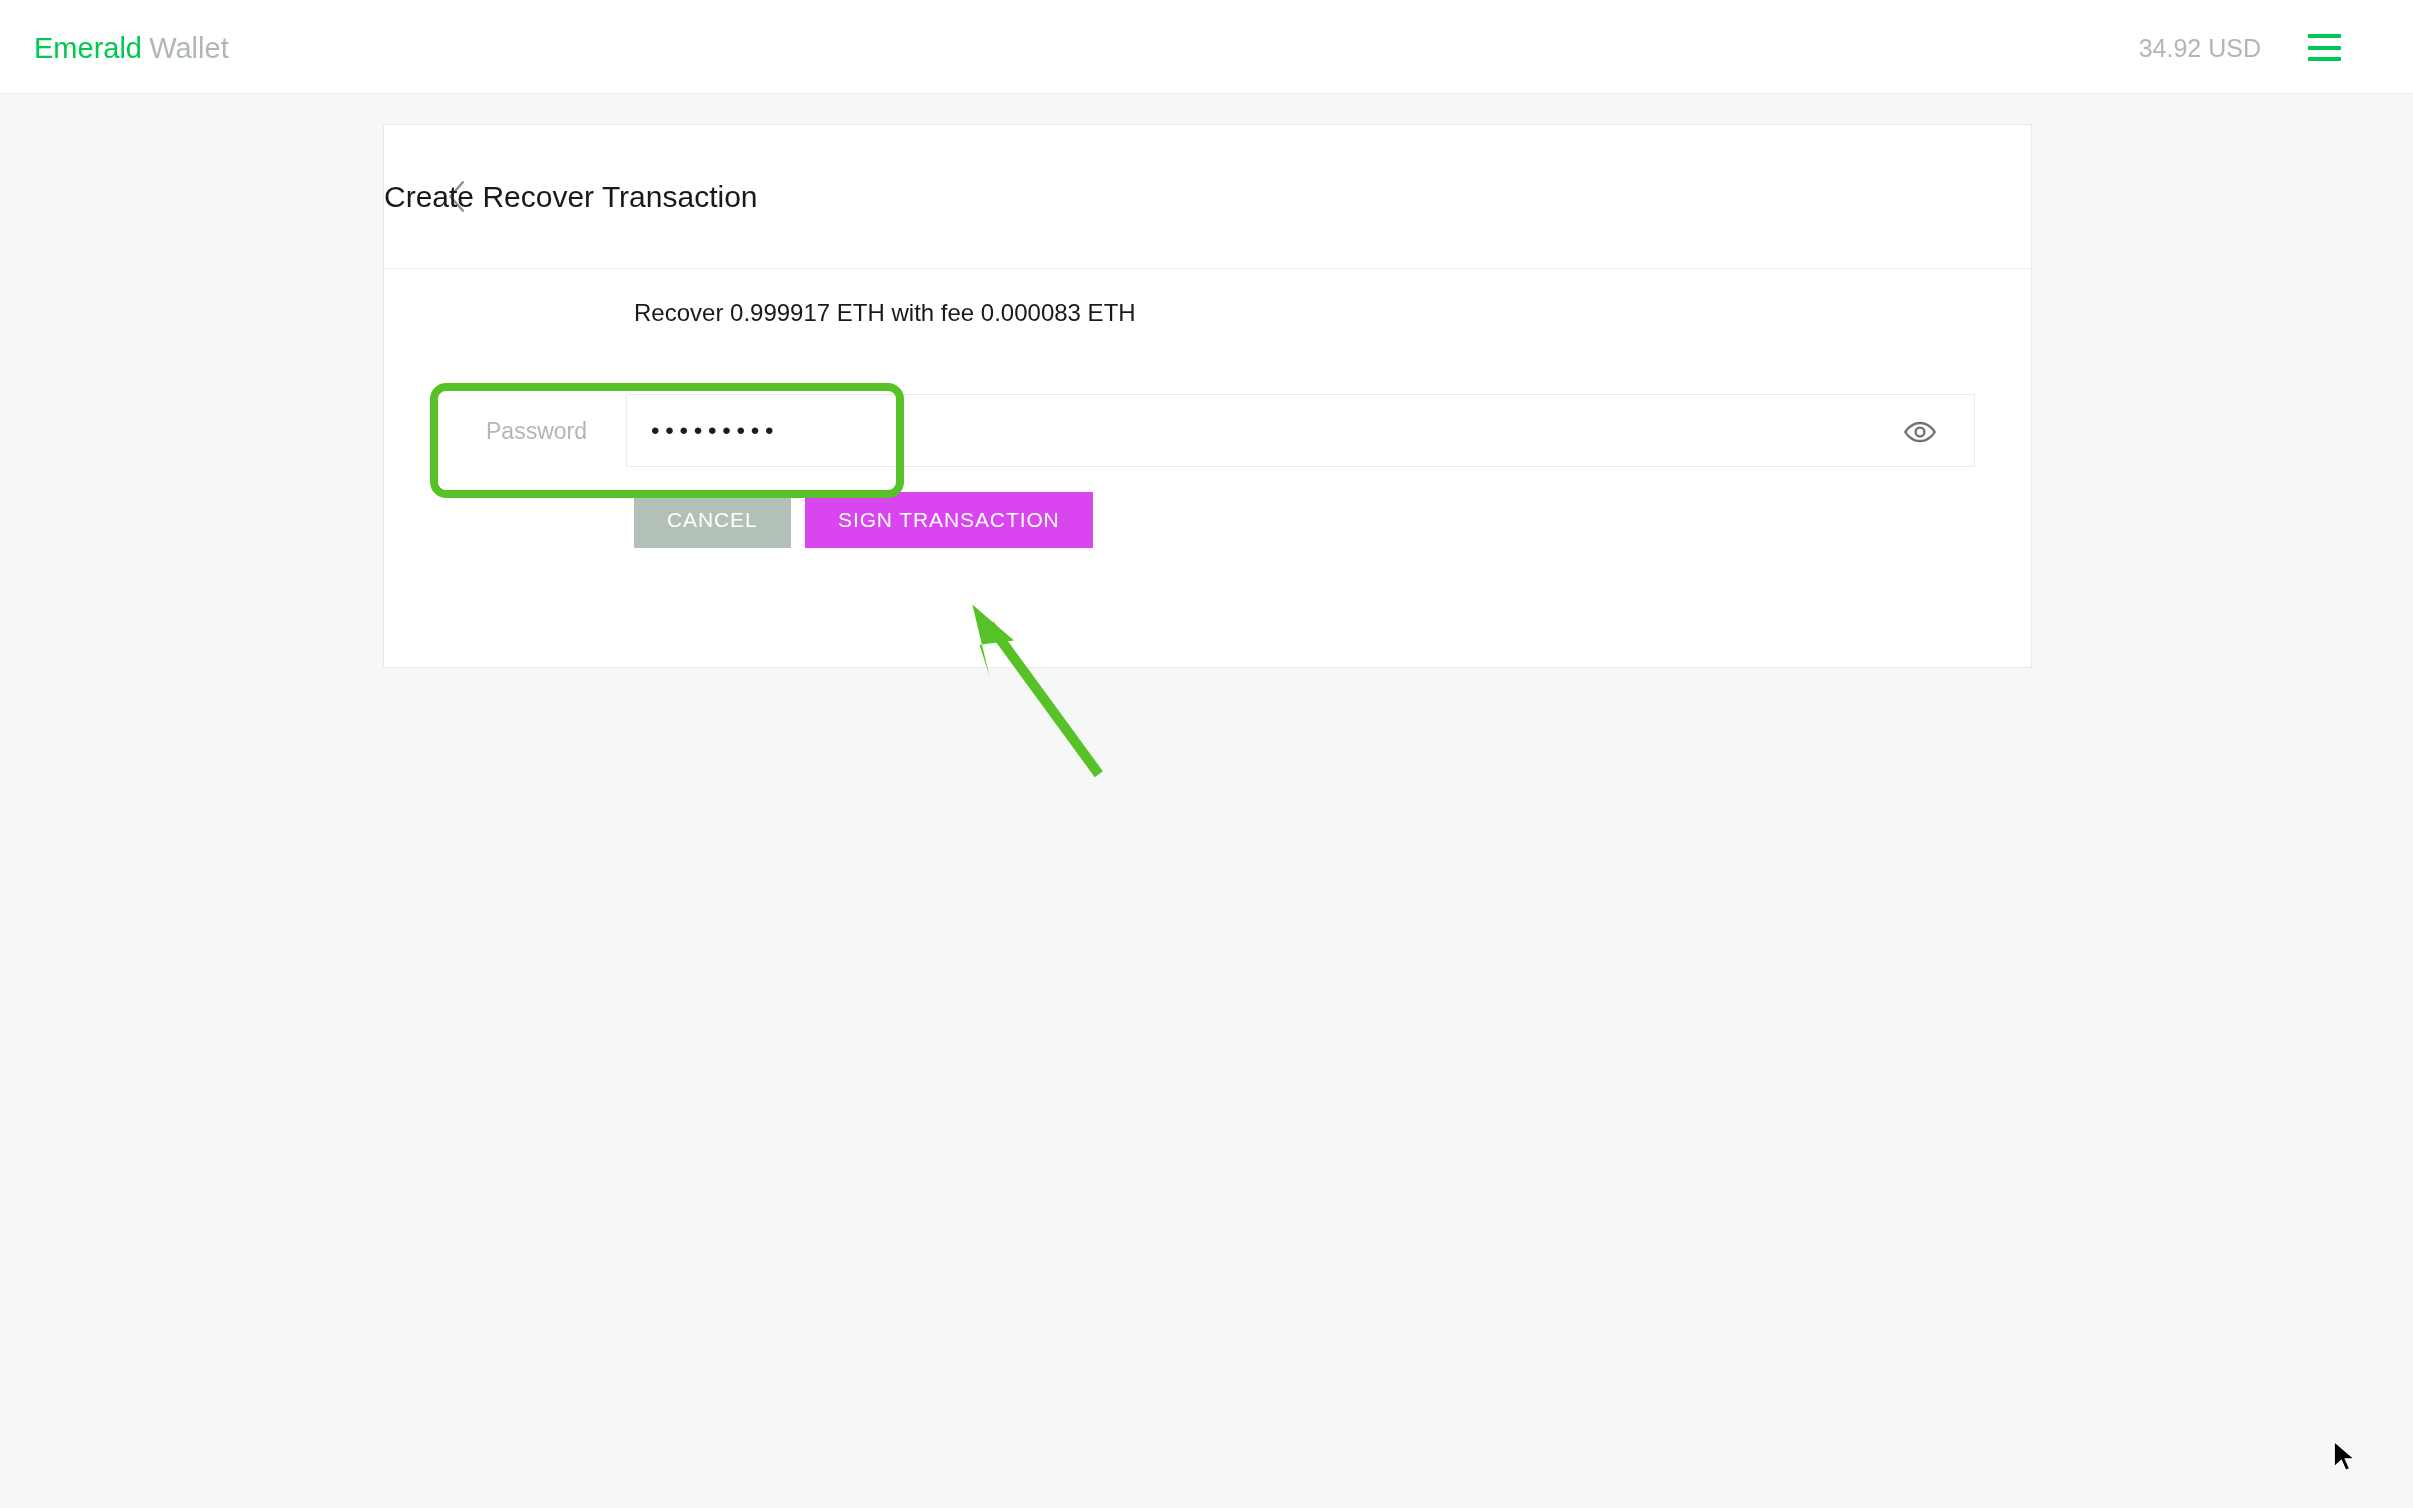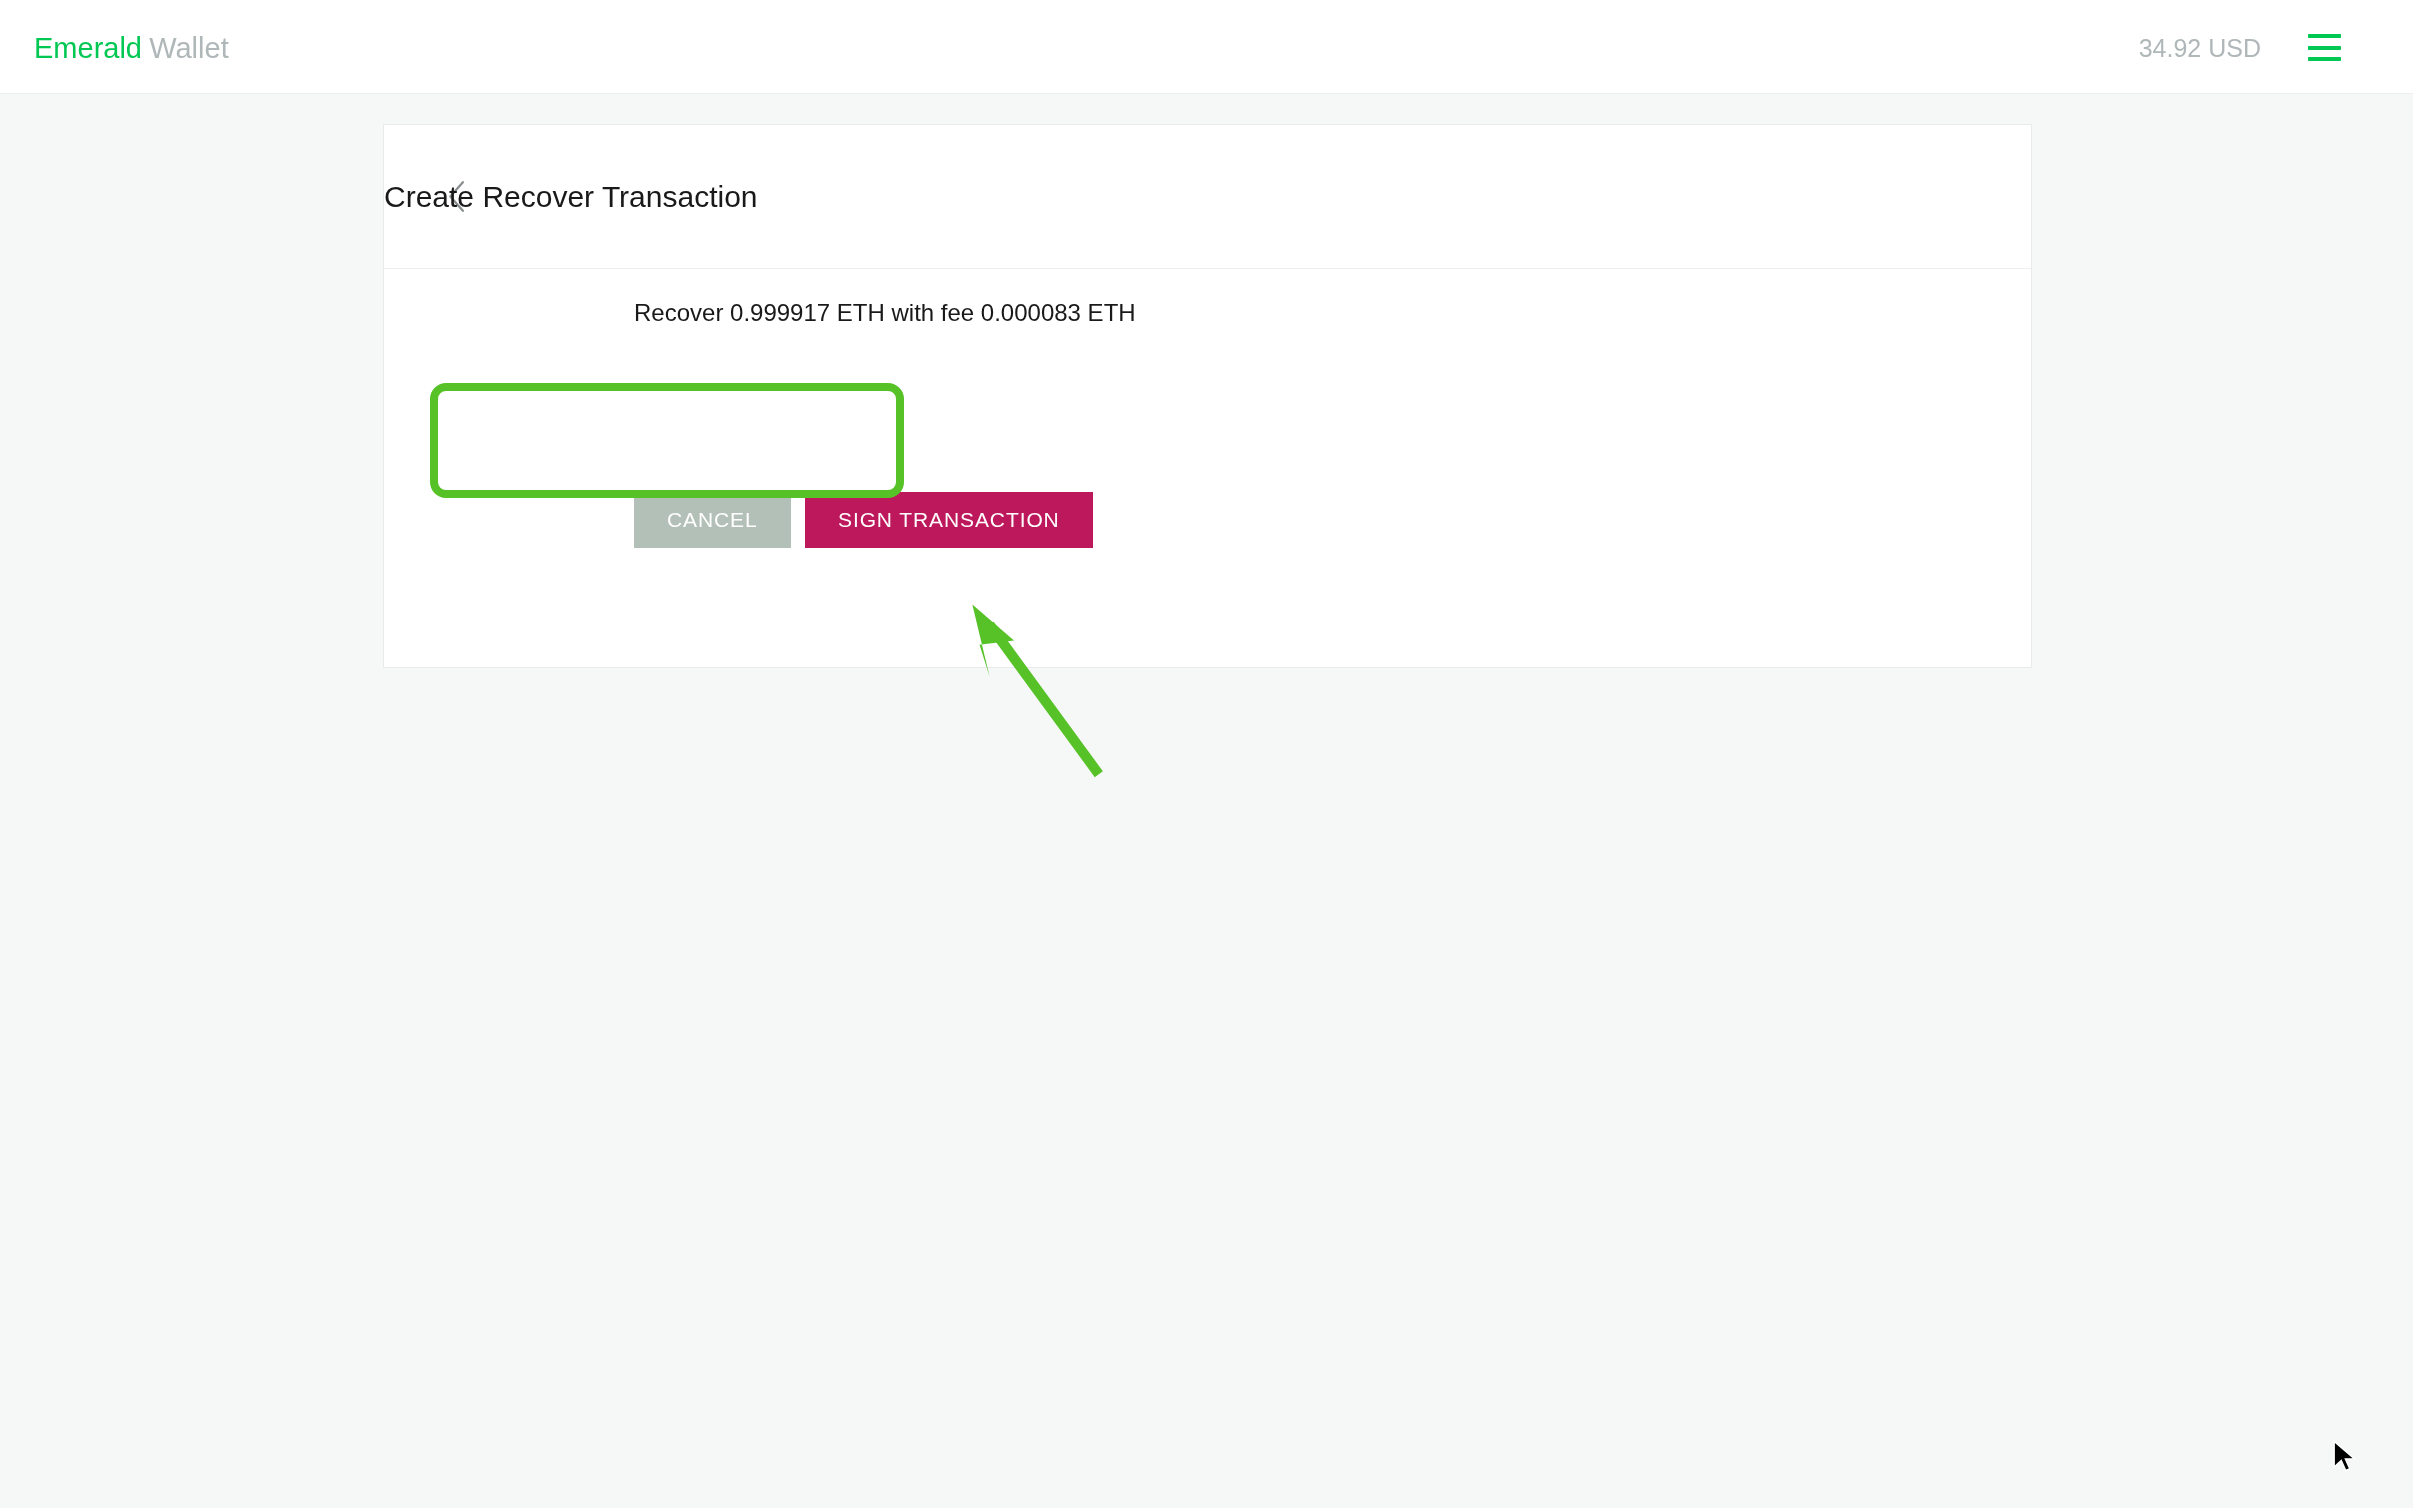--- a/index.html
+++ b/index.html
@@ -189,21 +189,21 @@
     cursor: pointer;
     font-family: "Liberation Sans", sans-serif;
     vertical-align: top;
     box-sizing: border-box;
   }
   #cancel-button {
     background: #b3c0b7;
     margin-right: 14.4px;
   }
   #sign-button {
-    background: #be185d;
+    background: #d946ef;
   }
 
   
   #highlight-box {
     position: absolute;
     left: 430px;
     top: 383px;
     width: 474px;
     height: 115px;
     border: 8px solid #57c227;
@@ -253,20 +253,34 @@
         <polyline points="15 4 8 12 15 20"></polyline>
       </svg>
     </div>
     <div id="card-title">Create Recover Transaction</div>
   </div>
 
   <div id="card-body">
 
     <div id="summary">Recover 0.999917 ETH with fee 0.000083 ETH</div>
 
+    <div id="password-row">
+      <div id="password-label">Password</div>
+
+      <div id="password-input-wrap">
+        <div id="password-dots">•••••••••</div>
+
+        <div id="toggle-visibility">
+          <svg width="34" height="34" viewBox="0 0 24 24" fill="none" stroke="#6e7375" stroke-width="1.7" stroke-linecap="round" stroke-linejoin="round">
+            <path d="M1.6 12s3.8-6.4 10.4-6.4S22.4 12 22.4 12s-3.8 6.4-10.4 6.4S1.6 12 1.6 12z"></path>
+            <circle cx="12" cy="12" r="3.1"></circle>
+          </svg>
+        </div>
+      </div>
+    </div>
 
     <div id="button-row">
       <button class="btn" id="cancel-button">CANCEL</button><button class="btn" id="sign-button">SIGN TRANSACTION</button>
     </div>
 
   </div>
 </div>
 
 <div id="highlight-box"></div>
 

